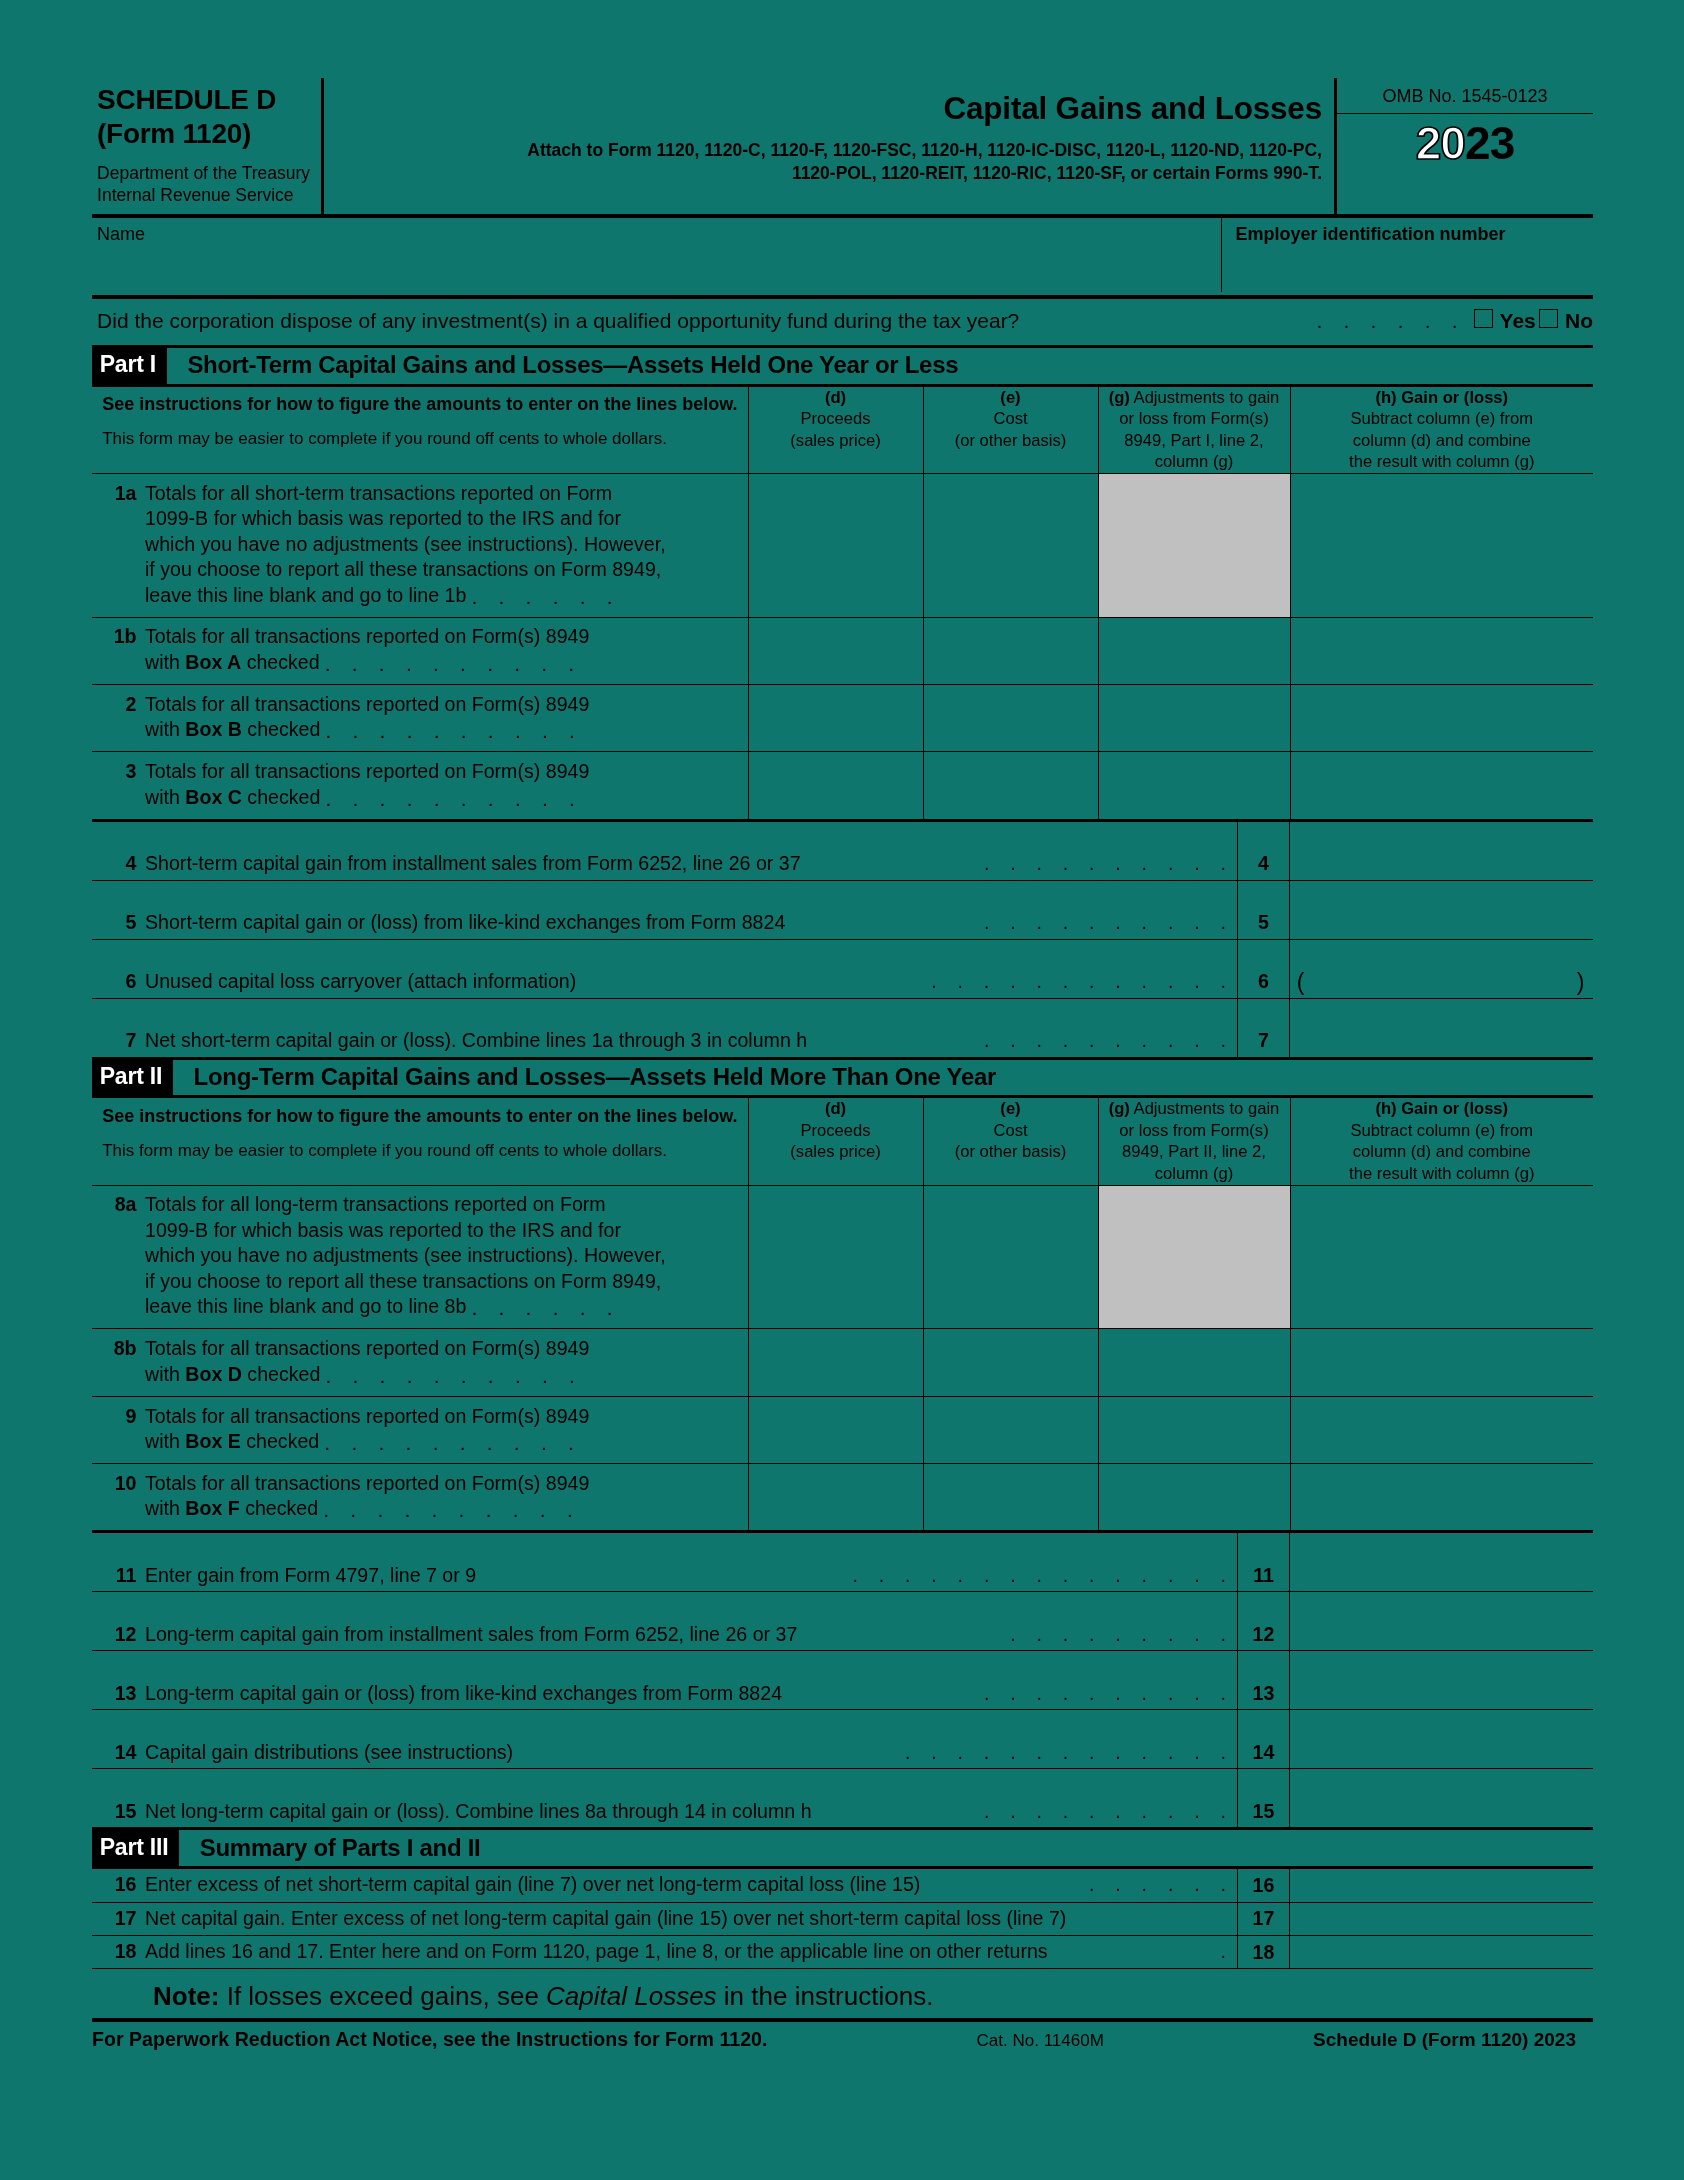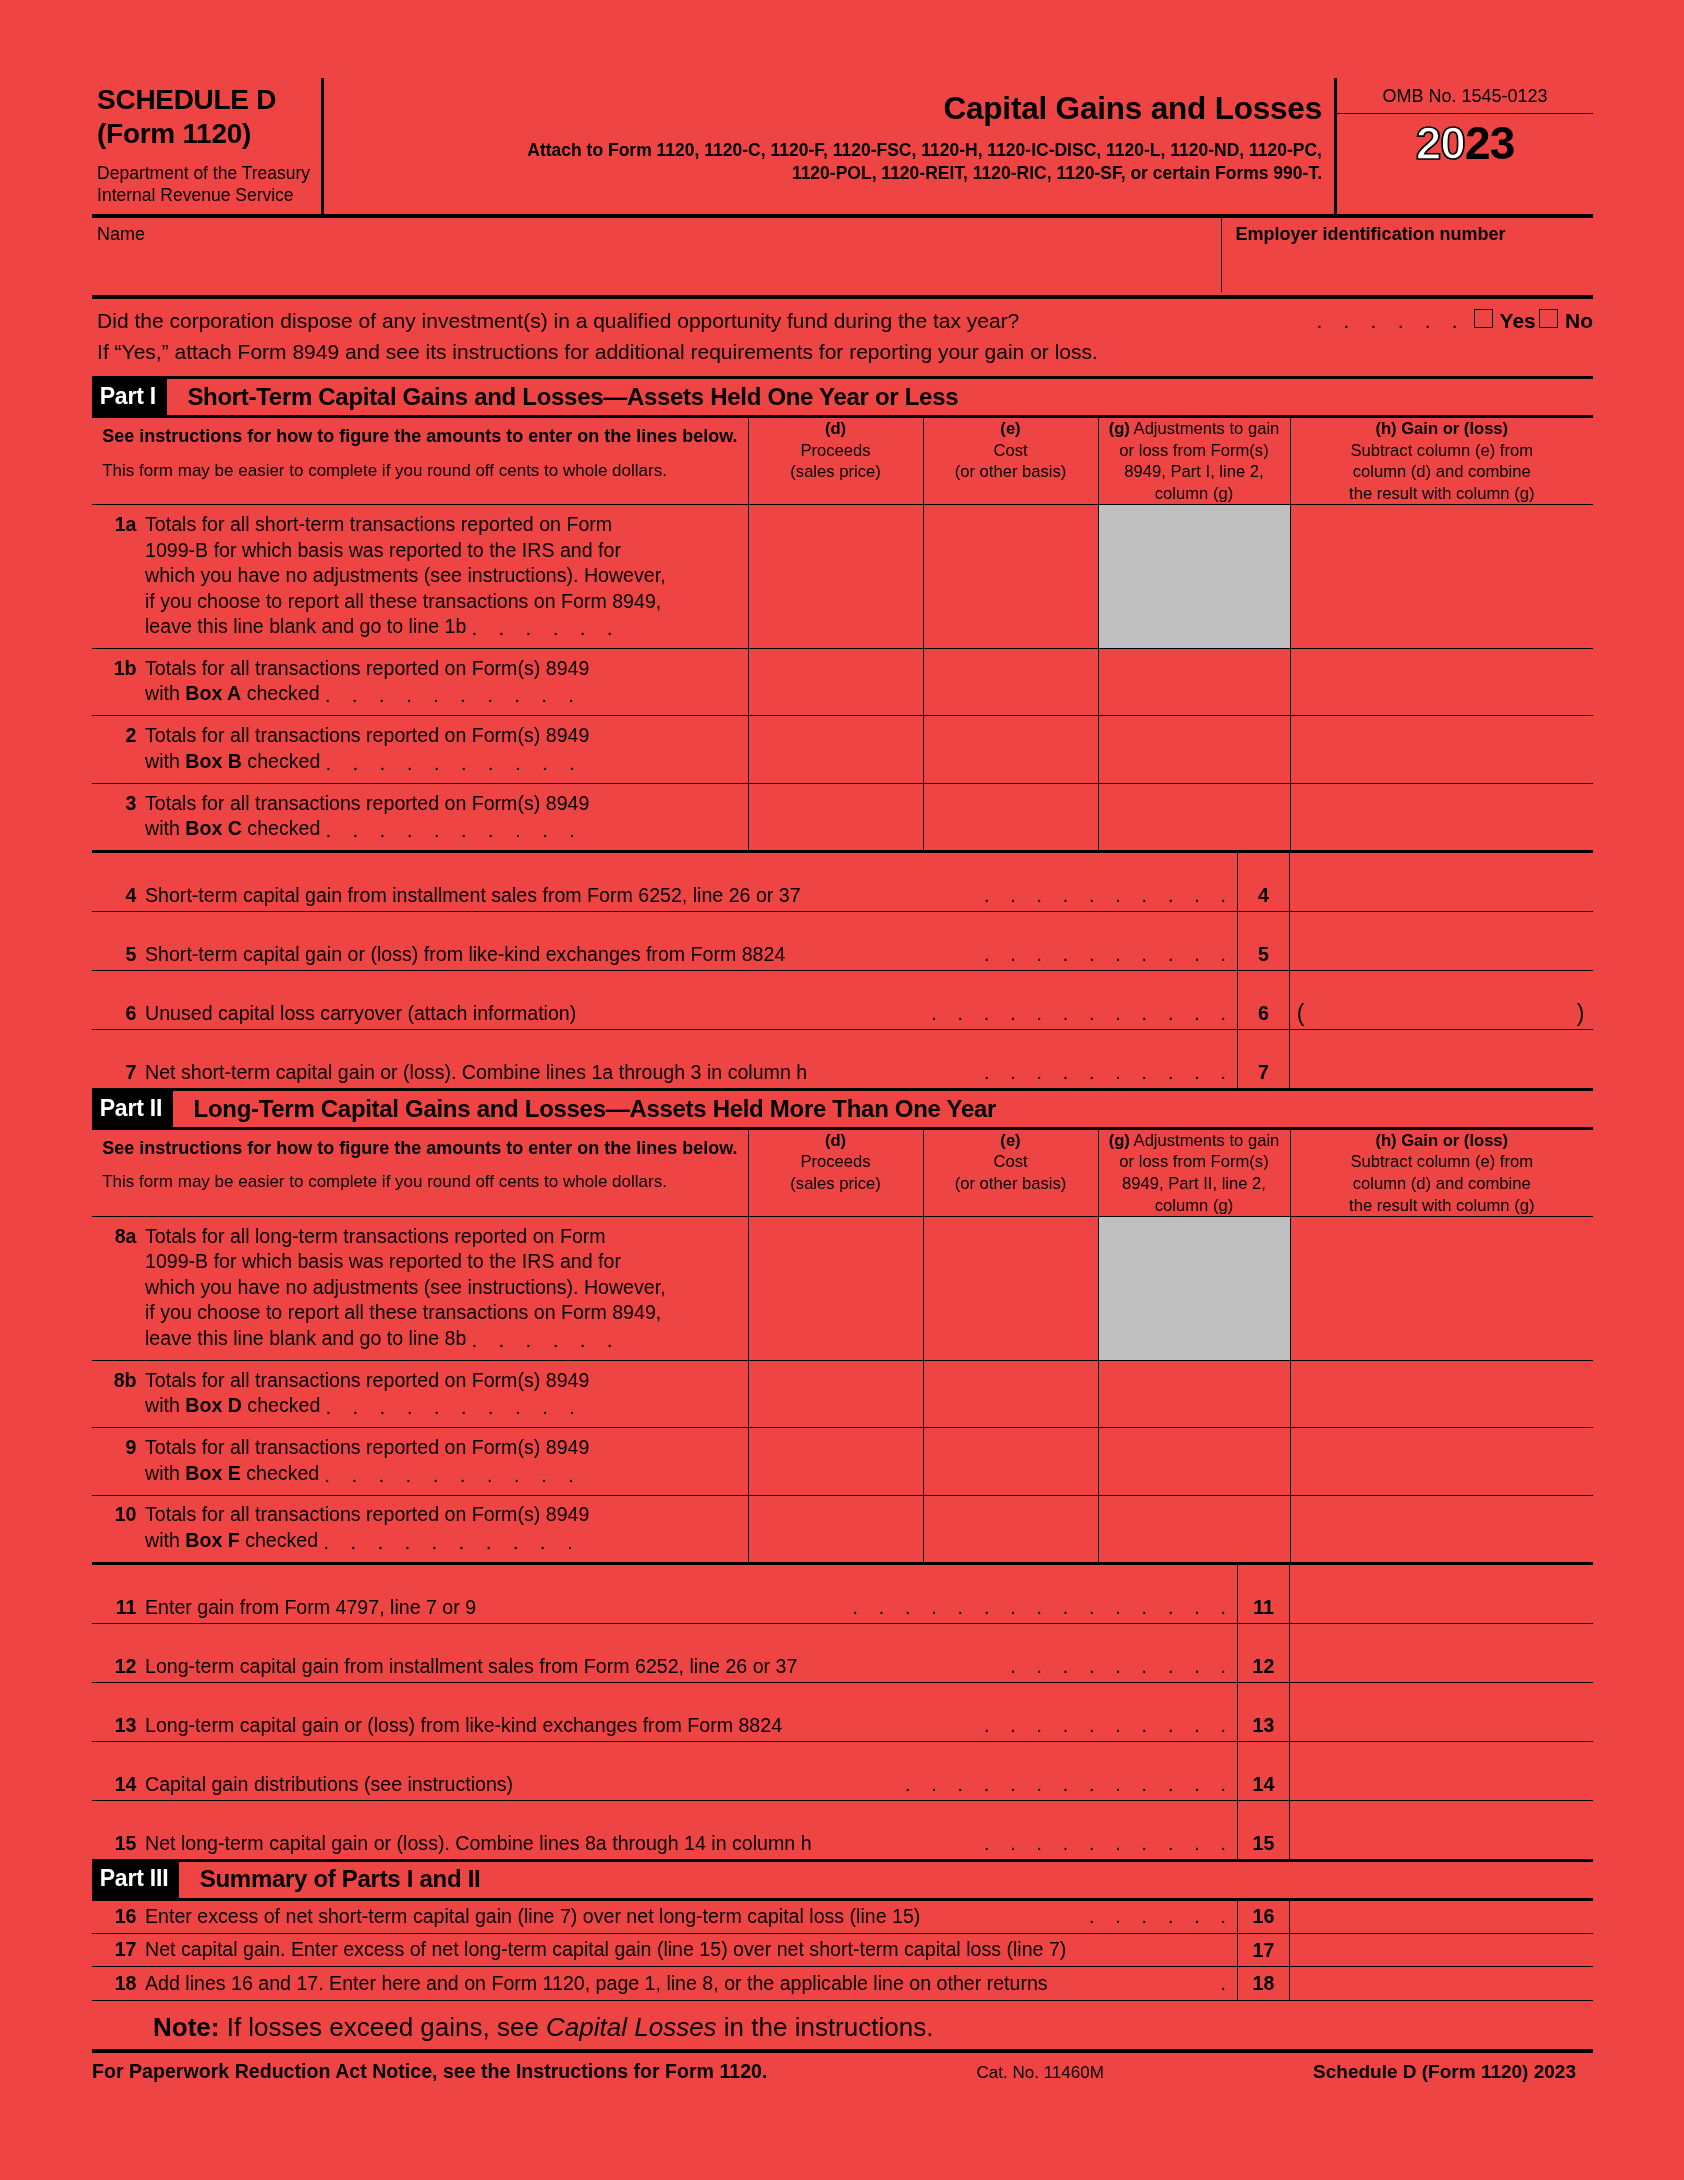--- a/index.html
+++ b/index.html
@@ -9,21 +9,21 @@
   }
   body {
     font-family: "Liberation Sans", sans-serif;
     color: #000000;
     -webkit-font-smoothing: antialiased;
   }
   #page {
     width: 1685px;
     height: 2181px;
     position: relative;
-    background: #ef4444;
+    background: #0f766e;
     box-sizing: border-box;
     padding: 0;
     overflow: hidden;
   }
   .sheet {
     position: absolute;
     left: 92px;
     top: 78px;
     width: 1501px;
   }
@@ -459,21 +459,20 @@
 
   <div class="qblock">
     <div class="qline">
       <span>Did the corporation dispose of any investment(s) in a qualified opportunity fund during the tax year?</span>
       <span class="leader">.&nbsp;.&nbsp;.&nbsp;.&nbsp;.&nbsp;.</span>
       <span class="cbox"></span>
       <span class="yn">Yes</span>
       <span class="cbox"></span>
       <span class="yn">No</span>
     </div>
-    <div class="q2">If “Yes,” attach Form 8949 and see its instructions for additional requirements for reporting your gain or loss.</div>
   </div>
 
   <div class="partbar">
     <div class="part-tag">Part I</div>
     <div class="part-title">Short-Term Capital Gains and Losses—Assets Held One Year or Less</div>
   </div>
 
   <table class="grid">
     <colgroup>
       <col class="col-desc">

